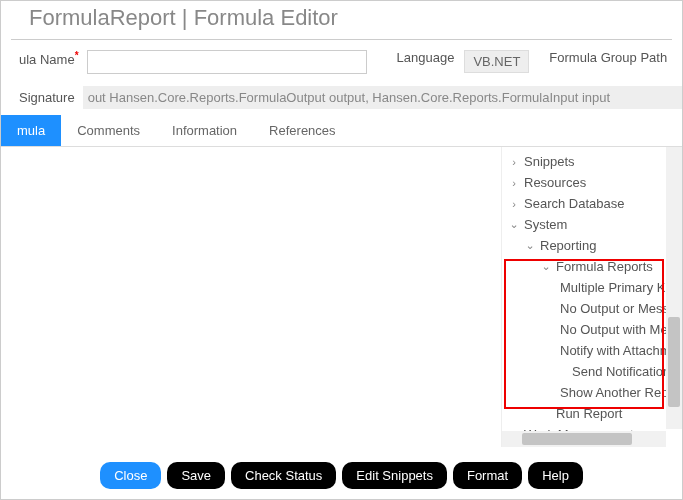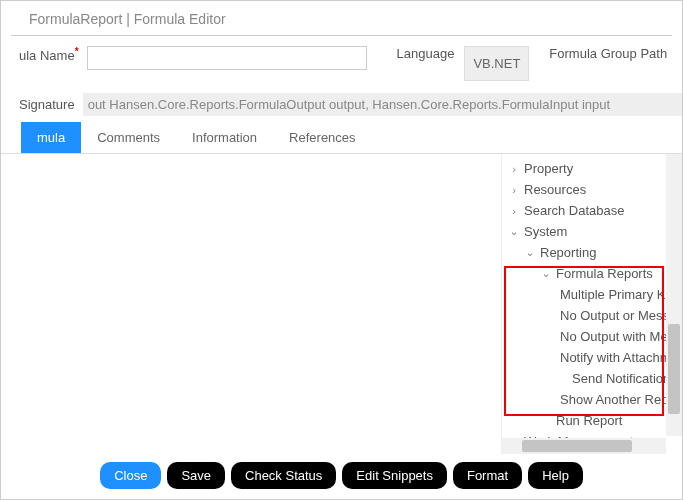--- a/index.html
+++ b/index.html
@@ -8,22 +8,22 @@
     font-size: 13px;
     color: #555;
     background: #fff;
     width: 683px;
     height: 500px;
     overflow: hidden;
     position: relative;
     border: 1px solid #ccc;
   }
   .header {
-    padding: 10px 18px 8px 18px;
-    font-size: 14px;
+    padding: 4px 18px 8px 18px;
+    font-size: 22px;
     color: #888;
     border-bottom: 1px solid #ccc;
     margin: 0 10px;
   }
   .form-area {
     padding: 10px 0 0 18px;
     overflow: hidden;
   }
   .form-row {
     display: flex;
@@ -37,35 +37,35 @@
   }
   .req { color: #e00; font-weight: bold; vertical-align: super; font-size: 10px; }
   .txt-input {
     border: 1px solid #ccc;
     height: 24px;
     padding: 2px 6px;
     font-size: 13px;
     background: #fff;
   }
   .name-input { width: 280px; margin-right: 30px; margin-left: 4px;}
-  .lang-box { background:#eee; border:1px solid #ddd; padding:9px 8px; color:#666; margin-left:6px; margin-right:20px;}
+  .lang-box { background:#eee; border:1px solid #ddd; padding:3px 8px; color:#666; margin-left:6px; margin-right:20px;}
   .sig-row { display:flex; align-items:center;margin-top:12px; }
   .sig-label { color:#555; margin-right:8px;}
   .sig-val { background:#eee; color:#888; padding:4px 5px; flex:1; overflow:hidden; white-space:nowrap;}
   .tabs {
     display:flex;
     border-bottom:1px solid #ddd;
     margin-top:6px;
   }
   .tab {
     padding:8px 16px;
     color:#666;
     cursor:pointer;
   }
-  .tab.active { background:#1e90ff; color:#fff;margin-left:20px; }
+  .tab.active { background:#1e90ff; color:#fff; }
   .main-body {
     display:flex;
     height: 300px;
     position:relative;
   }
   .editor-pane {
     flex:1;
     border-right:1px solid #eee;
   }
   .tree-pane {
@@ -156,21 +156,21 @@
   <div class="tab">Information</div>
   <div class="tab">References</div>
 </div>
 
 <div class="main-body">
   <div class="editor-pane"></div>
   <div class="tree-pane">
     <div id="tree-container">
         <div class="tree-node indent0">
           <span class="chev">›</span>
-          <span>Property</span>
+          <span>Snippets</span>
         </div>
         <div class="tree-node indent0">
           <span class="chev">›</span>
           <span>Resources</span>
         </div>
         <div class="tree-node indent0">
           <span class="chev">›</span>
           <span>Search Database</span>
         </div>
         <div class="tree-node indent0">

